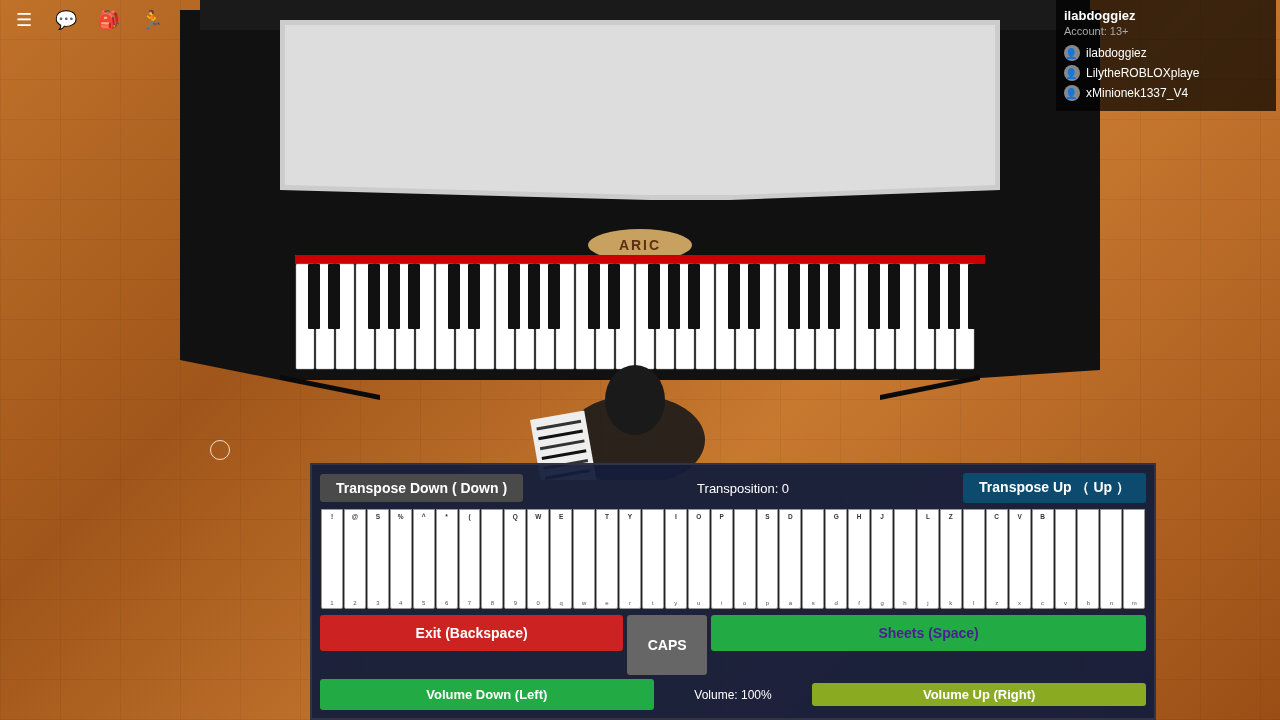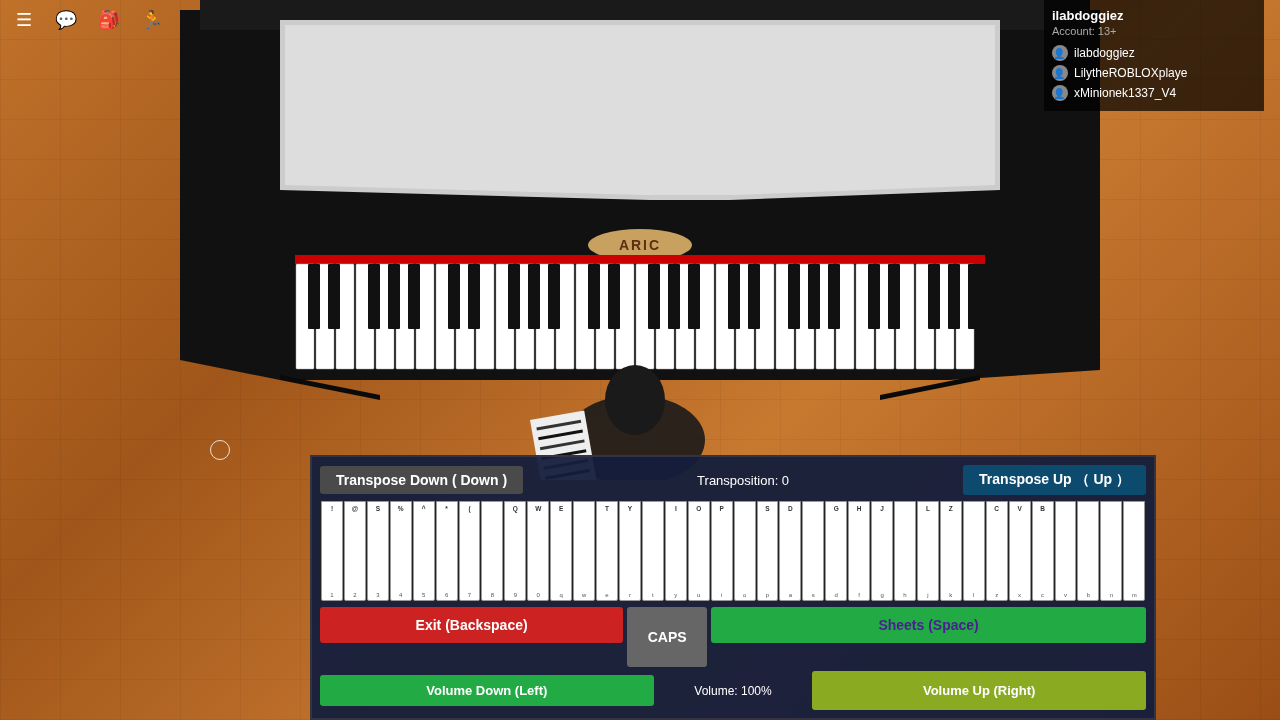--- a/index.html
+++ b/index.html
@@ -52,21 +52,21 @@
       display: flex;
       align-items: center;
       justify-content: center;
       font-size: 18px;
     }
 
     
     .user-panel {
       position: absolute;
       top: 0;
-      right: 16px;
+      right: 4px;
       width: 220px;
       background: rgba(0,0,0,0.7);
       z-index: 100;
       padding: 8px;
     }
 
     .user-panel-title {
       color: white;
       font-size: 13px;
       font-weight: bold;
@@ -288,21 +288,21 @@
       color: white;
       font-size: 12px;
       flex: 1;
       text-align: center;
     }
 
     .btn-volume-up {
       background: #8aaa22;
       color: white;
       border: none;
-      padding: 12px 16px;
+      padding: 4px 16px;
       font-size: 13px;
       font-weight: bold;
       cursor: pointer;
       border-radius: 3px;
       flex: 2;
     }
 
     
     .piano-drawing {
       position: absolute;

